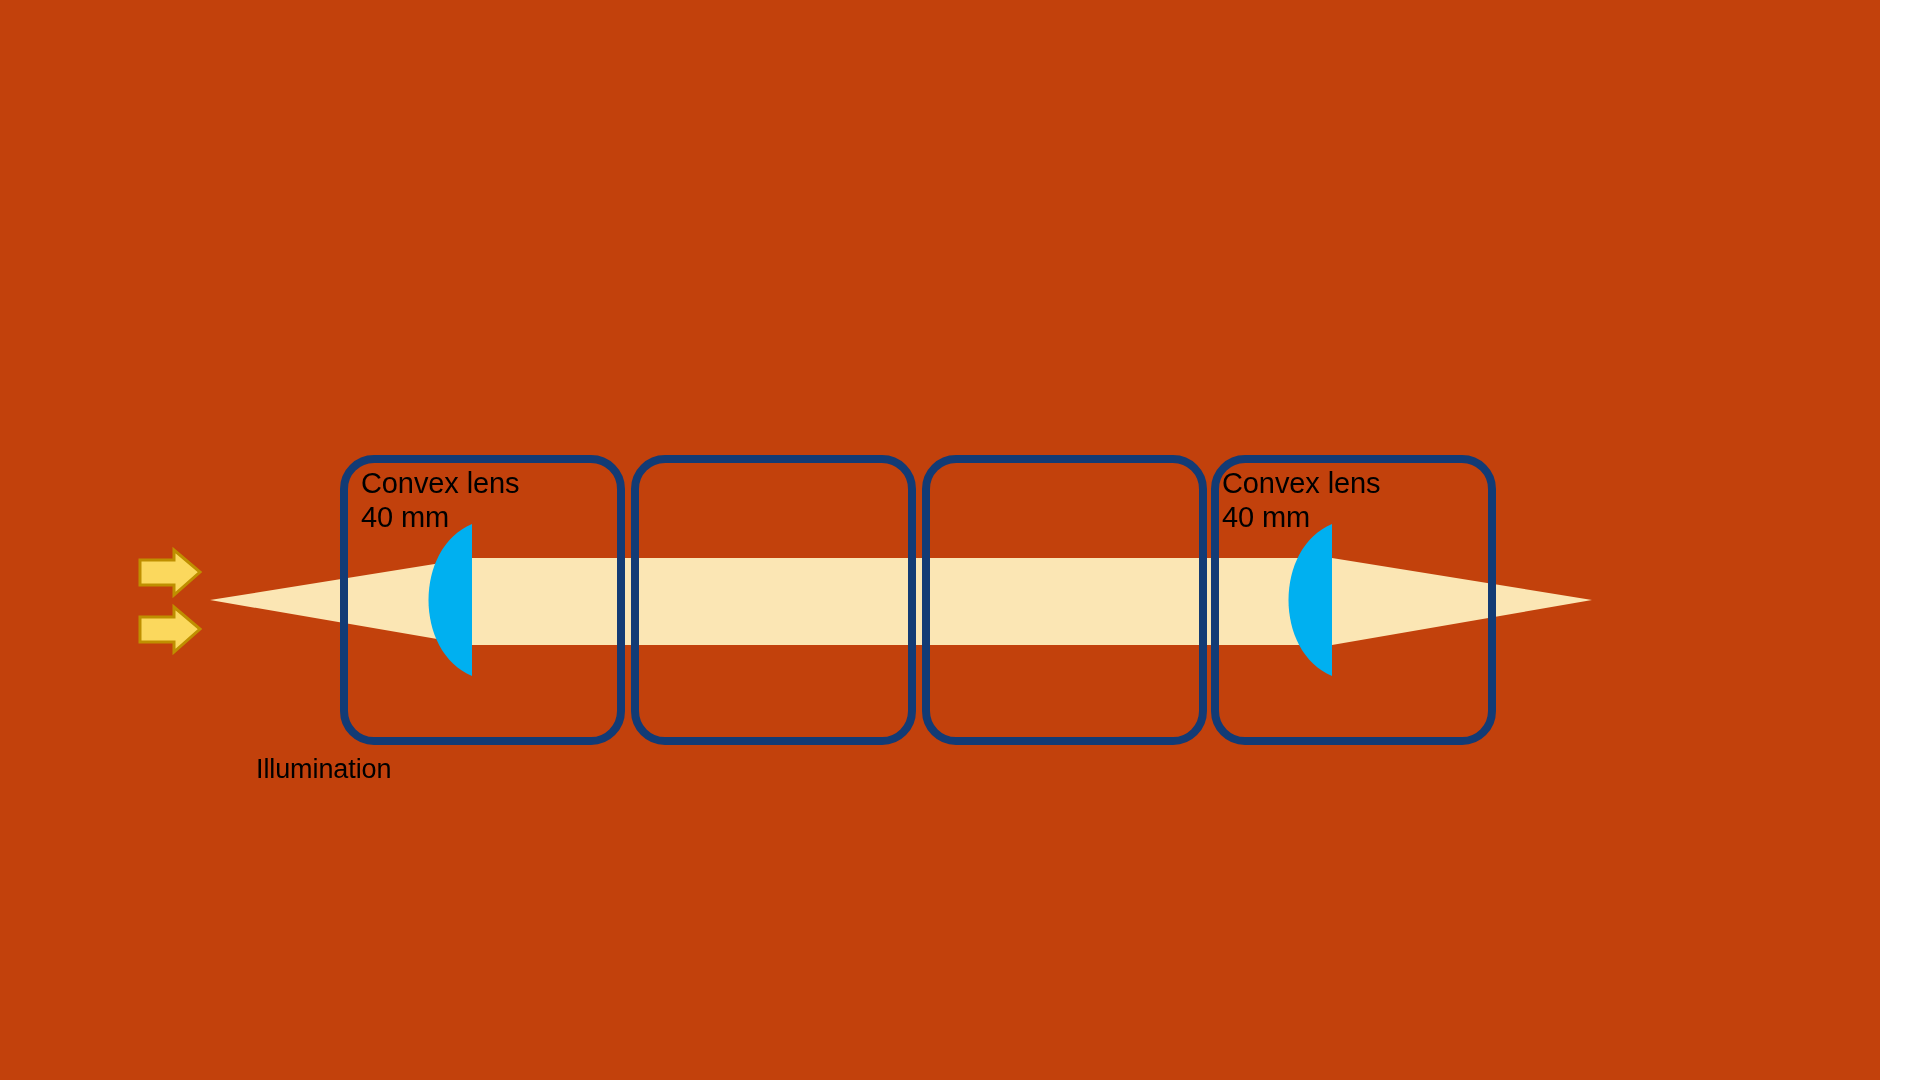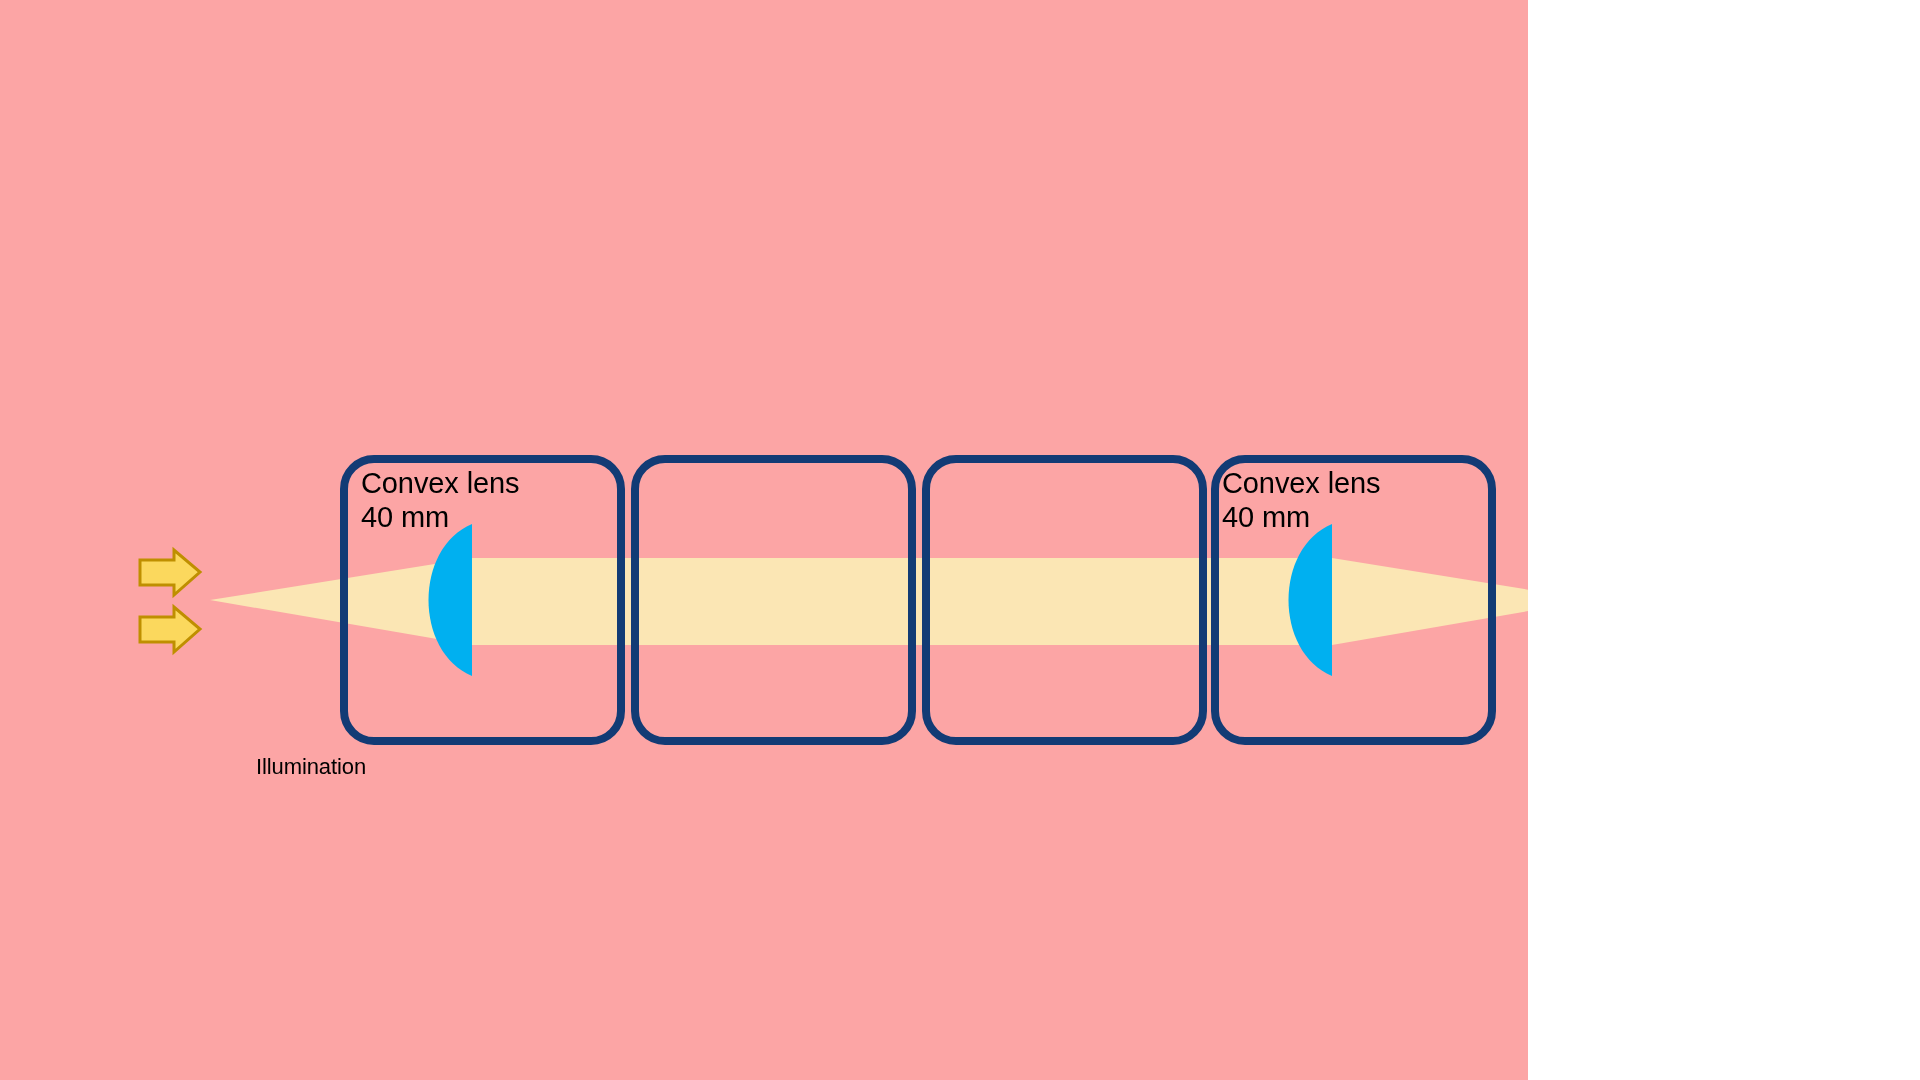--- a/index.html
+++ b/index.html
@@ -5,23 +5,23 @@
   html, body {
     margin: 0;
     padding: 0;
     background: #ffffff;
   }
   body {
     font-family: "Liberation Sans", sans-serif;
   }
   #stage {
     position: relative;
-    width: 1528px;
+    width: 1880px;
     height: 1080px;
-    background: #fca5a5;
+    background: #c2410c;
     overflow: hidden;
   }
   #diagram-svg {
     position: absolute;
     left: 0;
     top: 0;
     width: 1920px;
     height: 1080px;
     display: block;
   }
@@ -30,21 +30,21 @@
     font-family: "Liberation Sans", sans-serif;
     color: #000000;
     white-space: nowrap;
     line-height: 1.18;
     letter-spacing: -0.1px;
   }
   .lens-label {
     font-size: 29px;
   }
   .illum-label {
-    font-size: 22px;
+    font-size: 27px;
     text-align: right;
   }
   #label-lens-left {
     left: 361px;
     top: 466px;
   }
   #label-lens-right {
     left: 1222px;
     top: 466px;
   }

